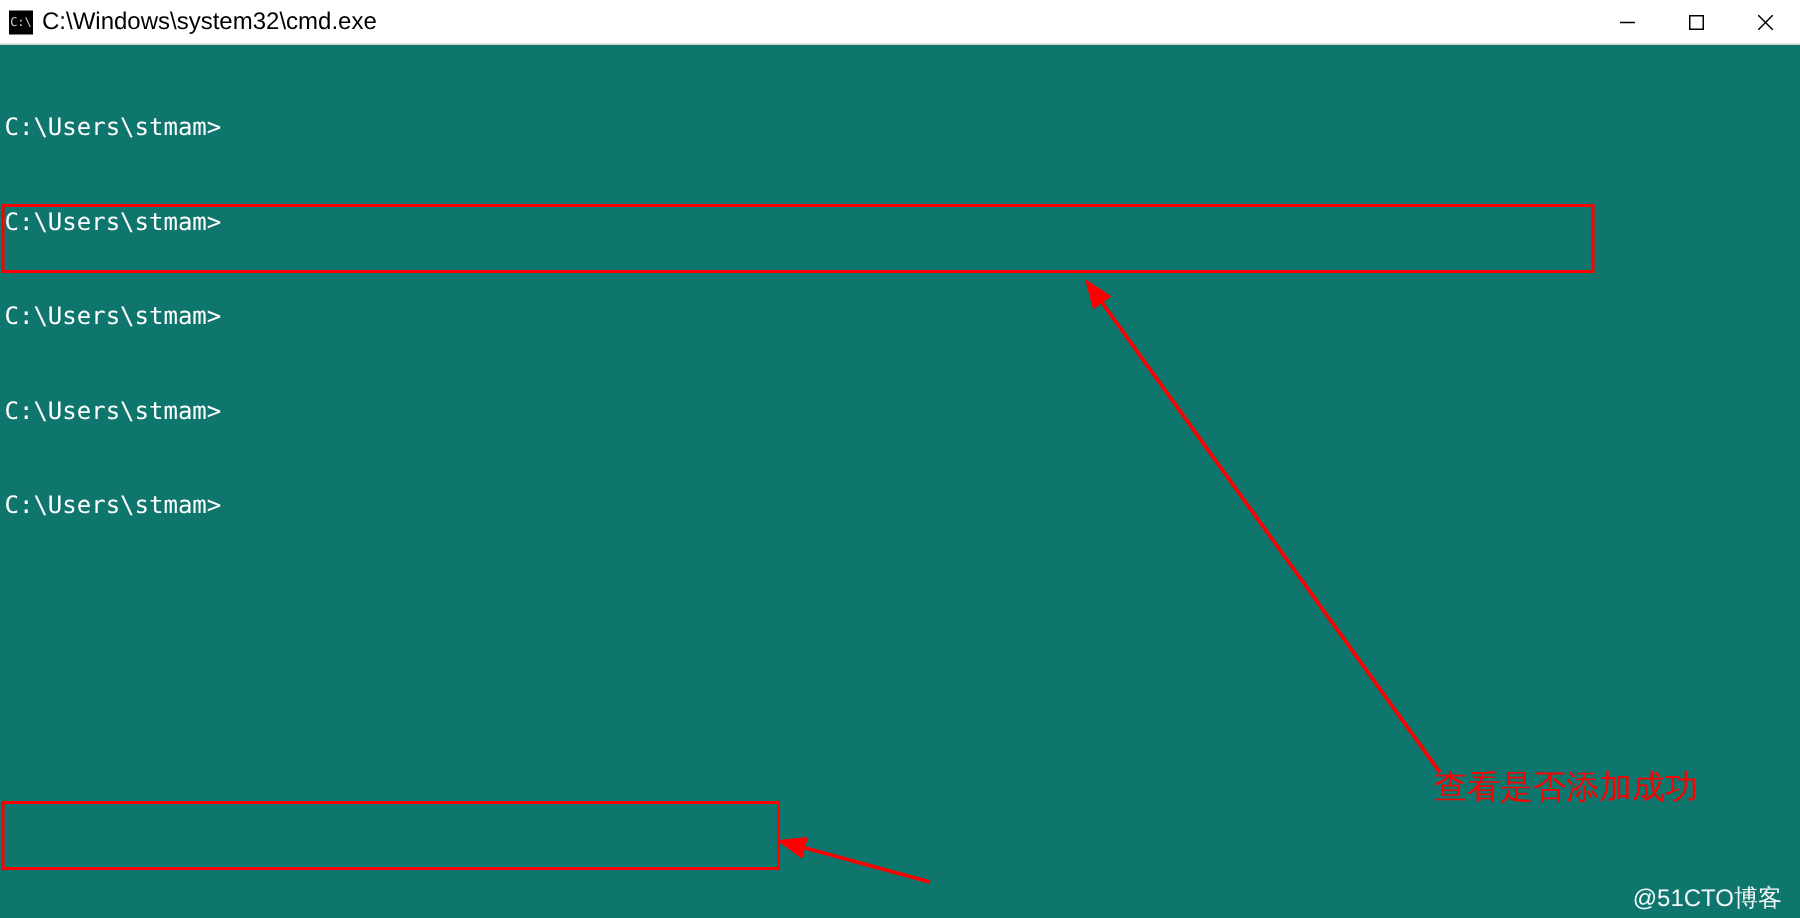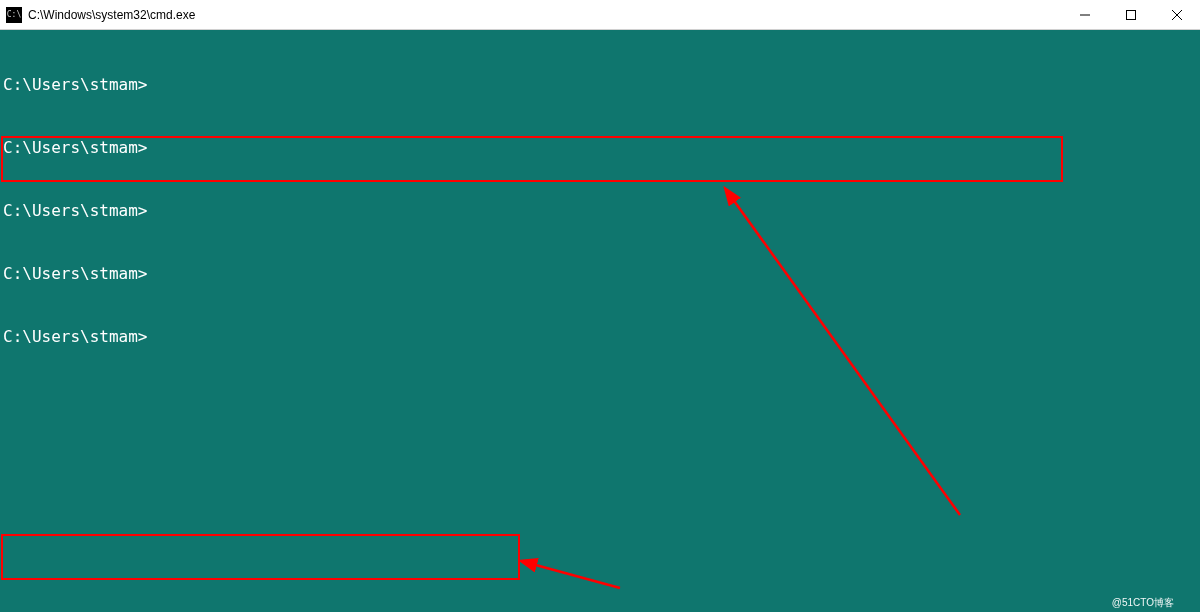--- a/index.html
+++ b/index.html
@@ -33,21 +33,21 @@
   background: #000;
   margin-right: 6px;
   display: flex;
   align-items: center;
   justify-content: center;
   color: #ccc;
   font-size: 8px;
   font-family: monospace;
 }
 .titlebar-title {
-  font-size: 12px;
+  font-size: 16px;
   color: #000;
   flex: 1;
 }
 .window-controls {
   display: flex;
   height: 100%;
 }
 .win-btn {
   width: 46px;
   height: 100%;
@@ -80,24 +80,24 @@
 .anno {
   position: absolute;
   color: #ff0000;
   font-size: 22px;
   font-family: "Microsoft YaHei", "SimHei", sans-serif;
   font-weight: 500;
   pointer-events: none;
 }
 .watermark {
   position: absolute;
-  right: 26px;
+  right: 12px;
   bottom: 2px;
   color: #ffffff;
-  font-size: 10px;
+  font-size: 16px;
   font-family: "Microsoft YaHei", sans-serif;
   opacity: 0.95;
 }
 svg.arrow { position: absolute; pointer-events: none; }
 </style>
 </head>
 <body>
 
 <div class="window">
 
@@ -168,15 +168,16 @@
 
   <svg class="arrow" style="left:520px; top:556px; width:110px; height:40px;">
     <defs>
       <marker id="ah2" markerWidth="10" markerHeight="10" refX="2" refY="3" orient="auto">
         <path d="M0,0 L0,6 L8,3 z" fill="#ff0000"></path>
       </marker>
     </defs>
     <line x1="100" y1="32" x2="12" y2="8" stroke="#ff0000" stroke-width="2.5" marker-end="url(#ah2)"></line>
   </svg>
 
+  <div class="anno" style="left:956px; top:510px;">查看是否添加成功</div>
 
   <div class="watermark">@51CTO博客</div>
 </div>
 
 </body></html>

